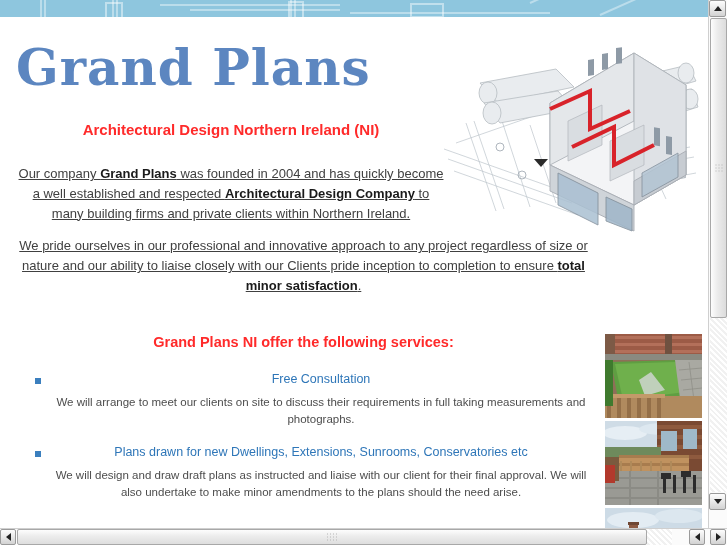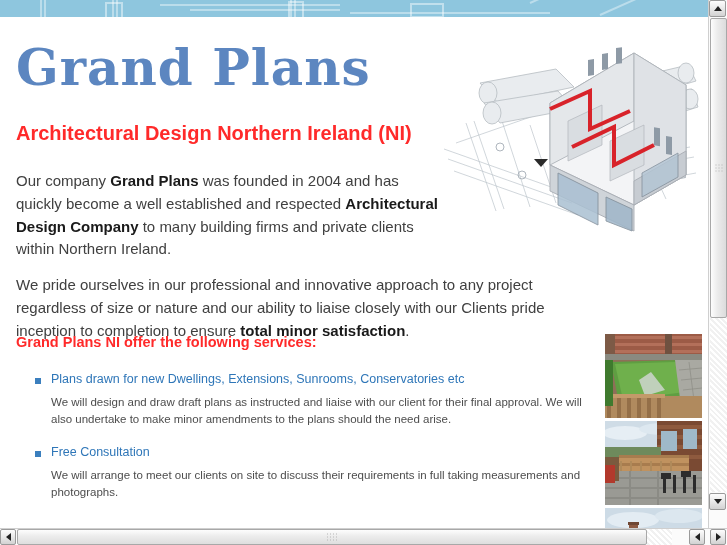--- a/index.html
+++ b/index.html
@@ -50,20 +50,21 @@
     border: 2px solid rgba(255,255,255,0.45);
     background: transparent;
   }
 
   
   #content {
     position: absolute;
     left: 0; top: 17px;
     width: 708px;
     height: 511px;
+    text-align: center;
   }
 
   
   #logo {
     position: absolute;
     left: 16px;
     top: 26px;
     font-family: "DejaVu Serif", serif;
     font-weight: bold;
     font-size: 50px;
@@ -89,31 +90,32 @@
   }
 
   
   #textcol {
     position: absolute;
     left: 16px;
     top: 104px;
     width: 430px;
   }
   h1.section-title {
-    font-size: 20px;
+    font-size: 15px;
     font-weight: bold;
     color: #ff2a2a;
     margin: 0 0 25px 0;
     line-height: 1.2;
   }
   p.body {
-    font-size: 15px;
+    font-size: 13px;
     color: #404040;
     line-height: 1.52;
     margin: 9px 0 13px 0;
+    text-decoration: underline;
   }
   p.body b { color: #1a1a1a; font-weight: bold; }
   p.wide { width: 575px; }
 
   
   #services {
     position: absolute;
     left: 16px;
     top: 317px;
     width: 575px;
@@ -373,27 +375,27 @@
           <p class="body"><span>Our company </span><b>Grand Plans</b><span> was founded in 2004 and has quickly become a well established and respected </span><b>Architectural Design Company</b><span> to many building firms and private clients within Northern Ireland.</span></p>
           <p class="body wide"><span>We pride ourselves in our professional and innovative approach to any project regardless of size or nature and our ability to liaise closely with our Clients pride inception to completion to ensure </span><b>total minor satisfaction</b><span>.</span></p>
         </div>
     </div>
 
     <div id="services">
       <h2 class="services-title">Grand Plans NI offer the following services:</h2>
       <ul class="service-list" id="service-list">
           <li>
             <span class="svc-bullet"></span>
-            <a class="svc-link">Plans drawn for new Dwellings, Extensions, Sunrooms, Conservatories etc</a>
-            <p class="svc-desc">We will design and draw draft plans as instructed and liaise with our client for their final approval. We will also undertake to make minor amendments to the plans should the need arise.</p>
+            <a class="svc-link">Free Consultation</a>
+            <p class="svc-desc">We will arrange to meet our clients on site to discuss their requirements in full taking measurements and photographs.</p>
           </li>
           <li>
             <span class="svc-bullet"></span>
-            <a class="svc-link">Free Consultation</a>
-            <p class="svc-desc">We will arrange to meet our clients on site to discuss their requirements in full taking measurements and photographs.</p>
+            <a class="svc-link">Plans drawn for new Dwellings, Extensions, Sunrooms, Conservatories etc</a>
+            <p class="svc-desc">We will design and draw draft plans as instructed and liaise with our client for their final approval. We will also undertake to make minor amendments to the plans should the need arise.</p>
           </li>
         </ul>
     </div>
 
     <div id="photos">
 
       <div class="photo">
         <svg width="97" height="84" viewBox="0 0 97 84" xmlns="http://www.w3.org/2000/svg">
           <rect width="97" height="84" fill="#8e6f58"></rect>
           <rect x="0" y="0" width="97" height="22" fill="#9c5b46"></rect>

